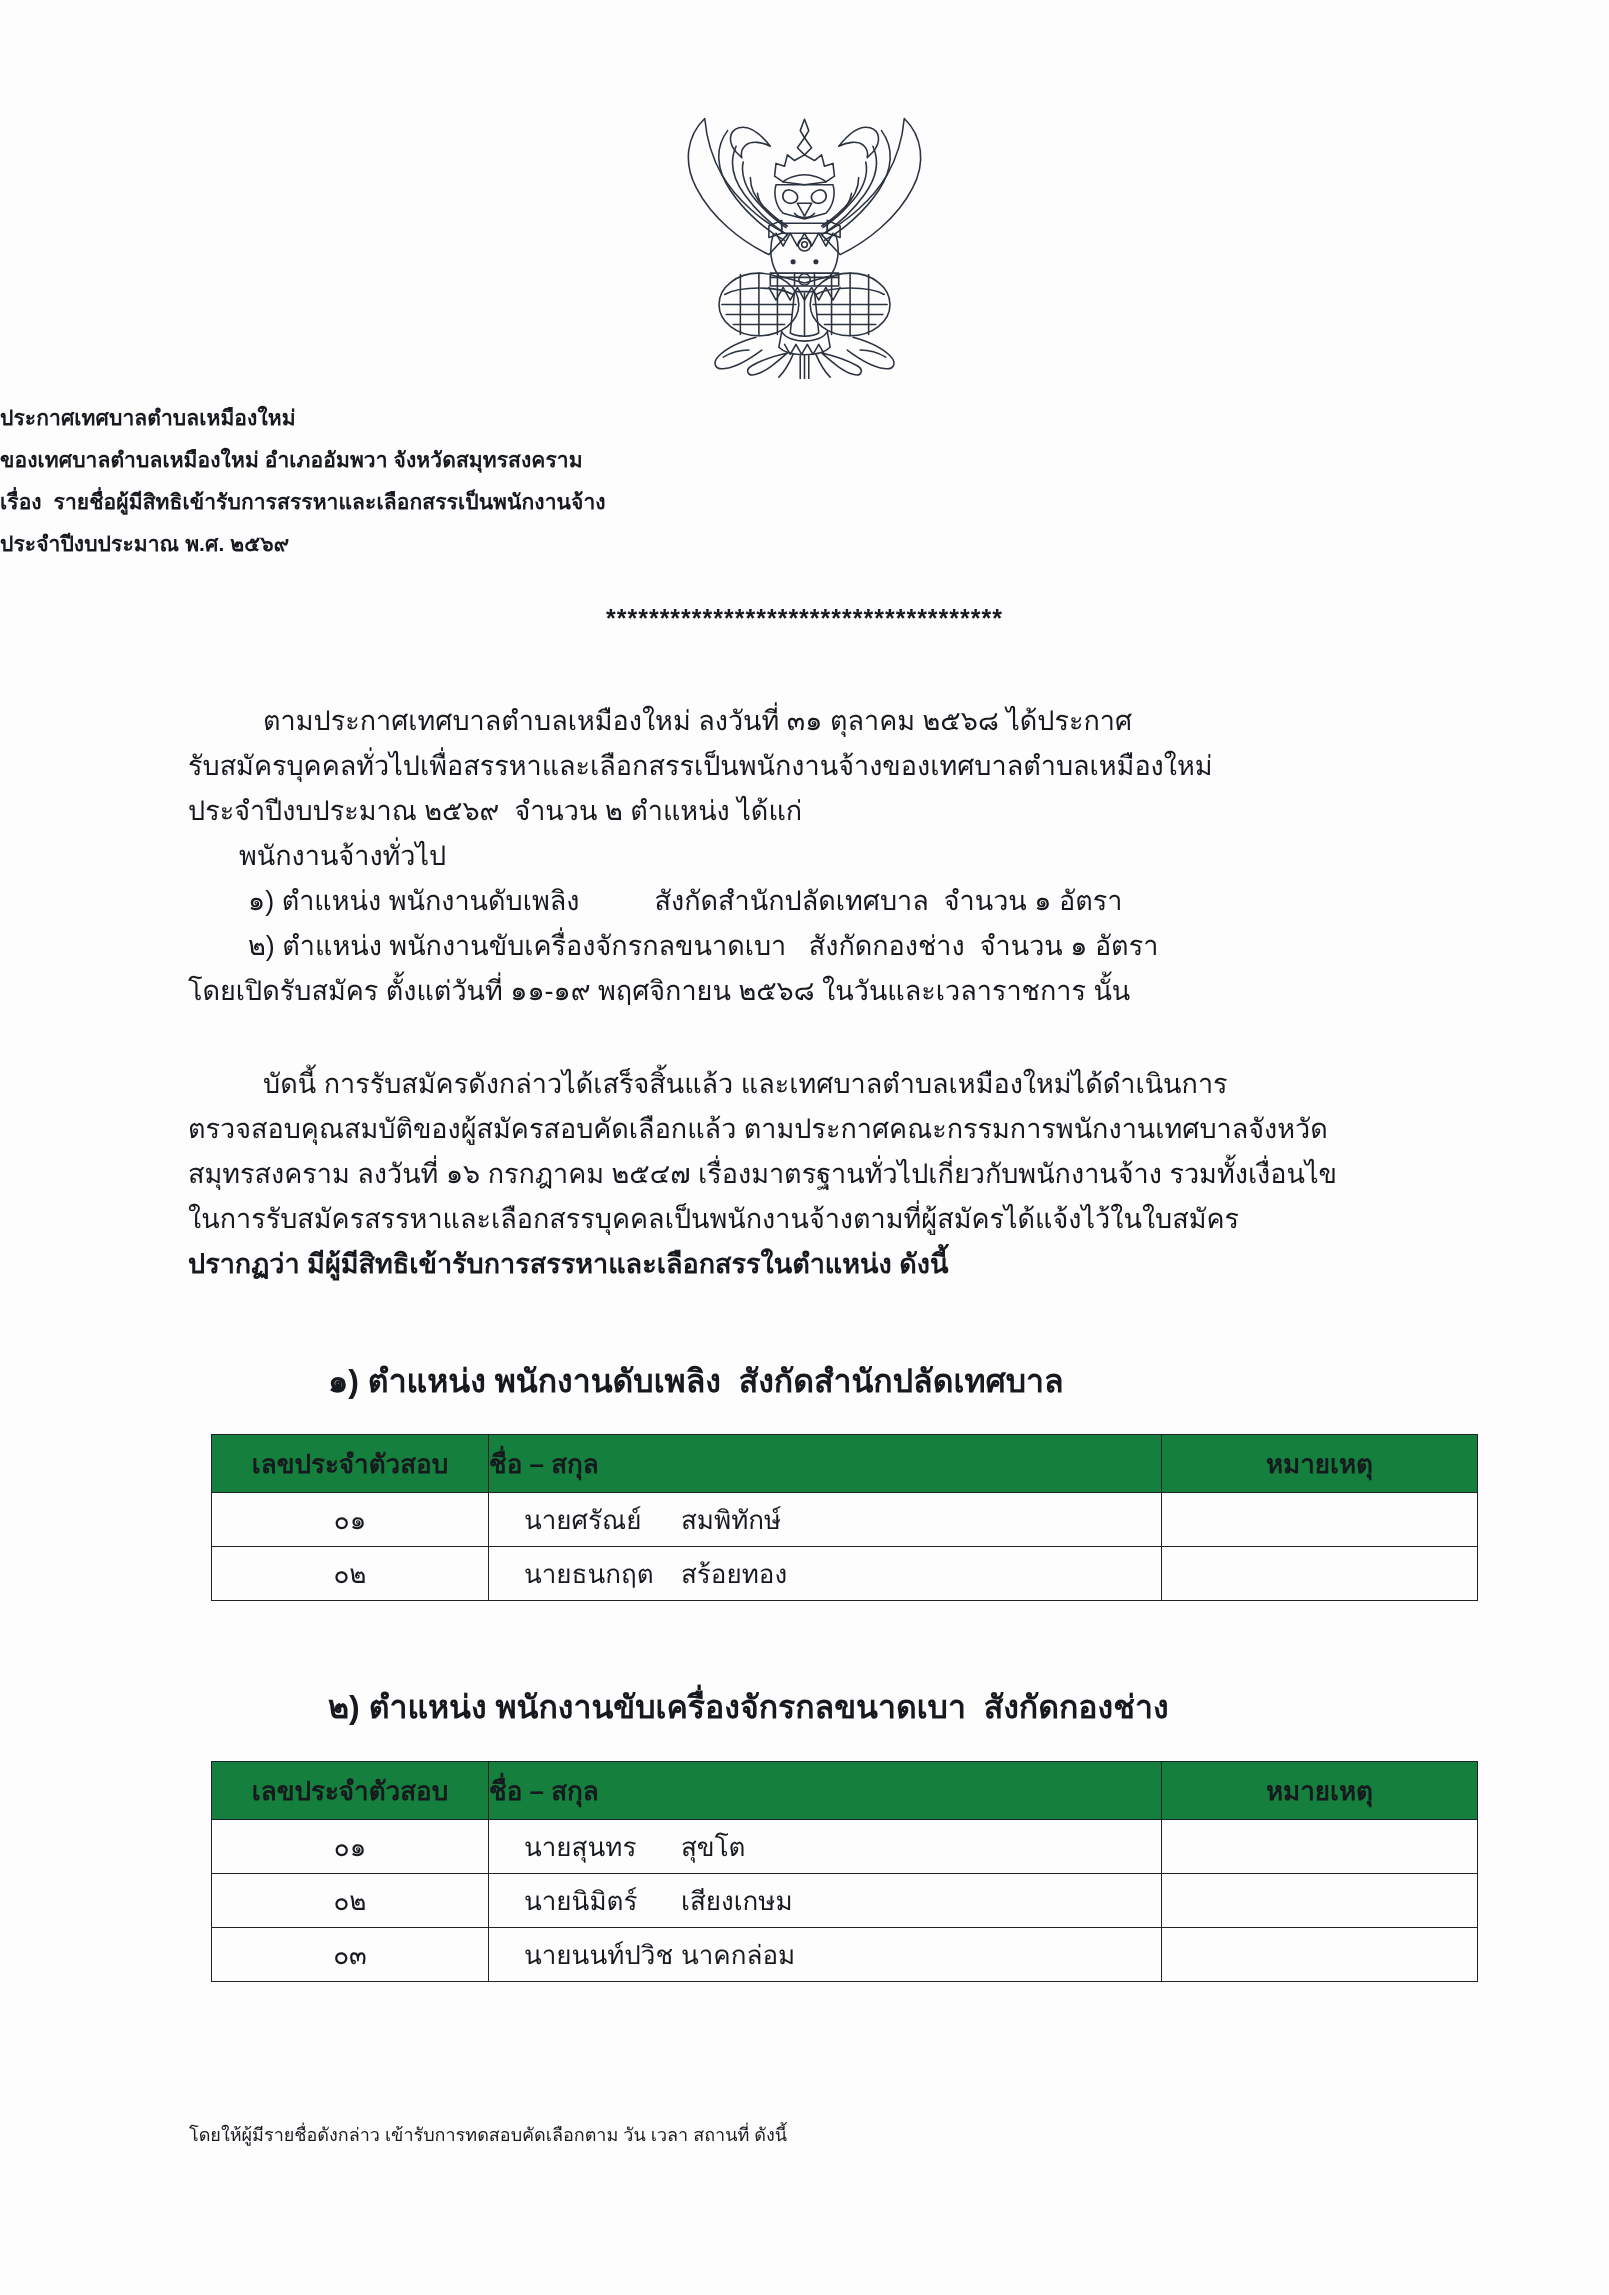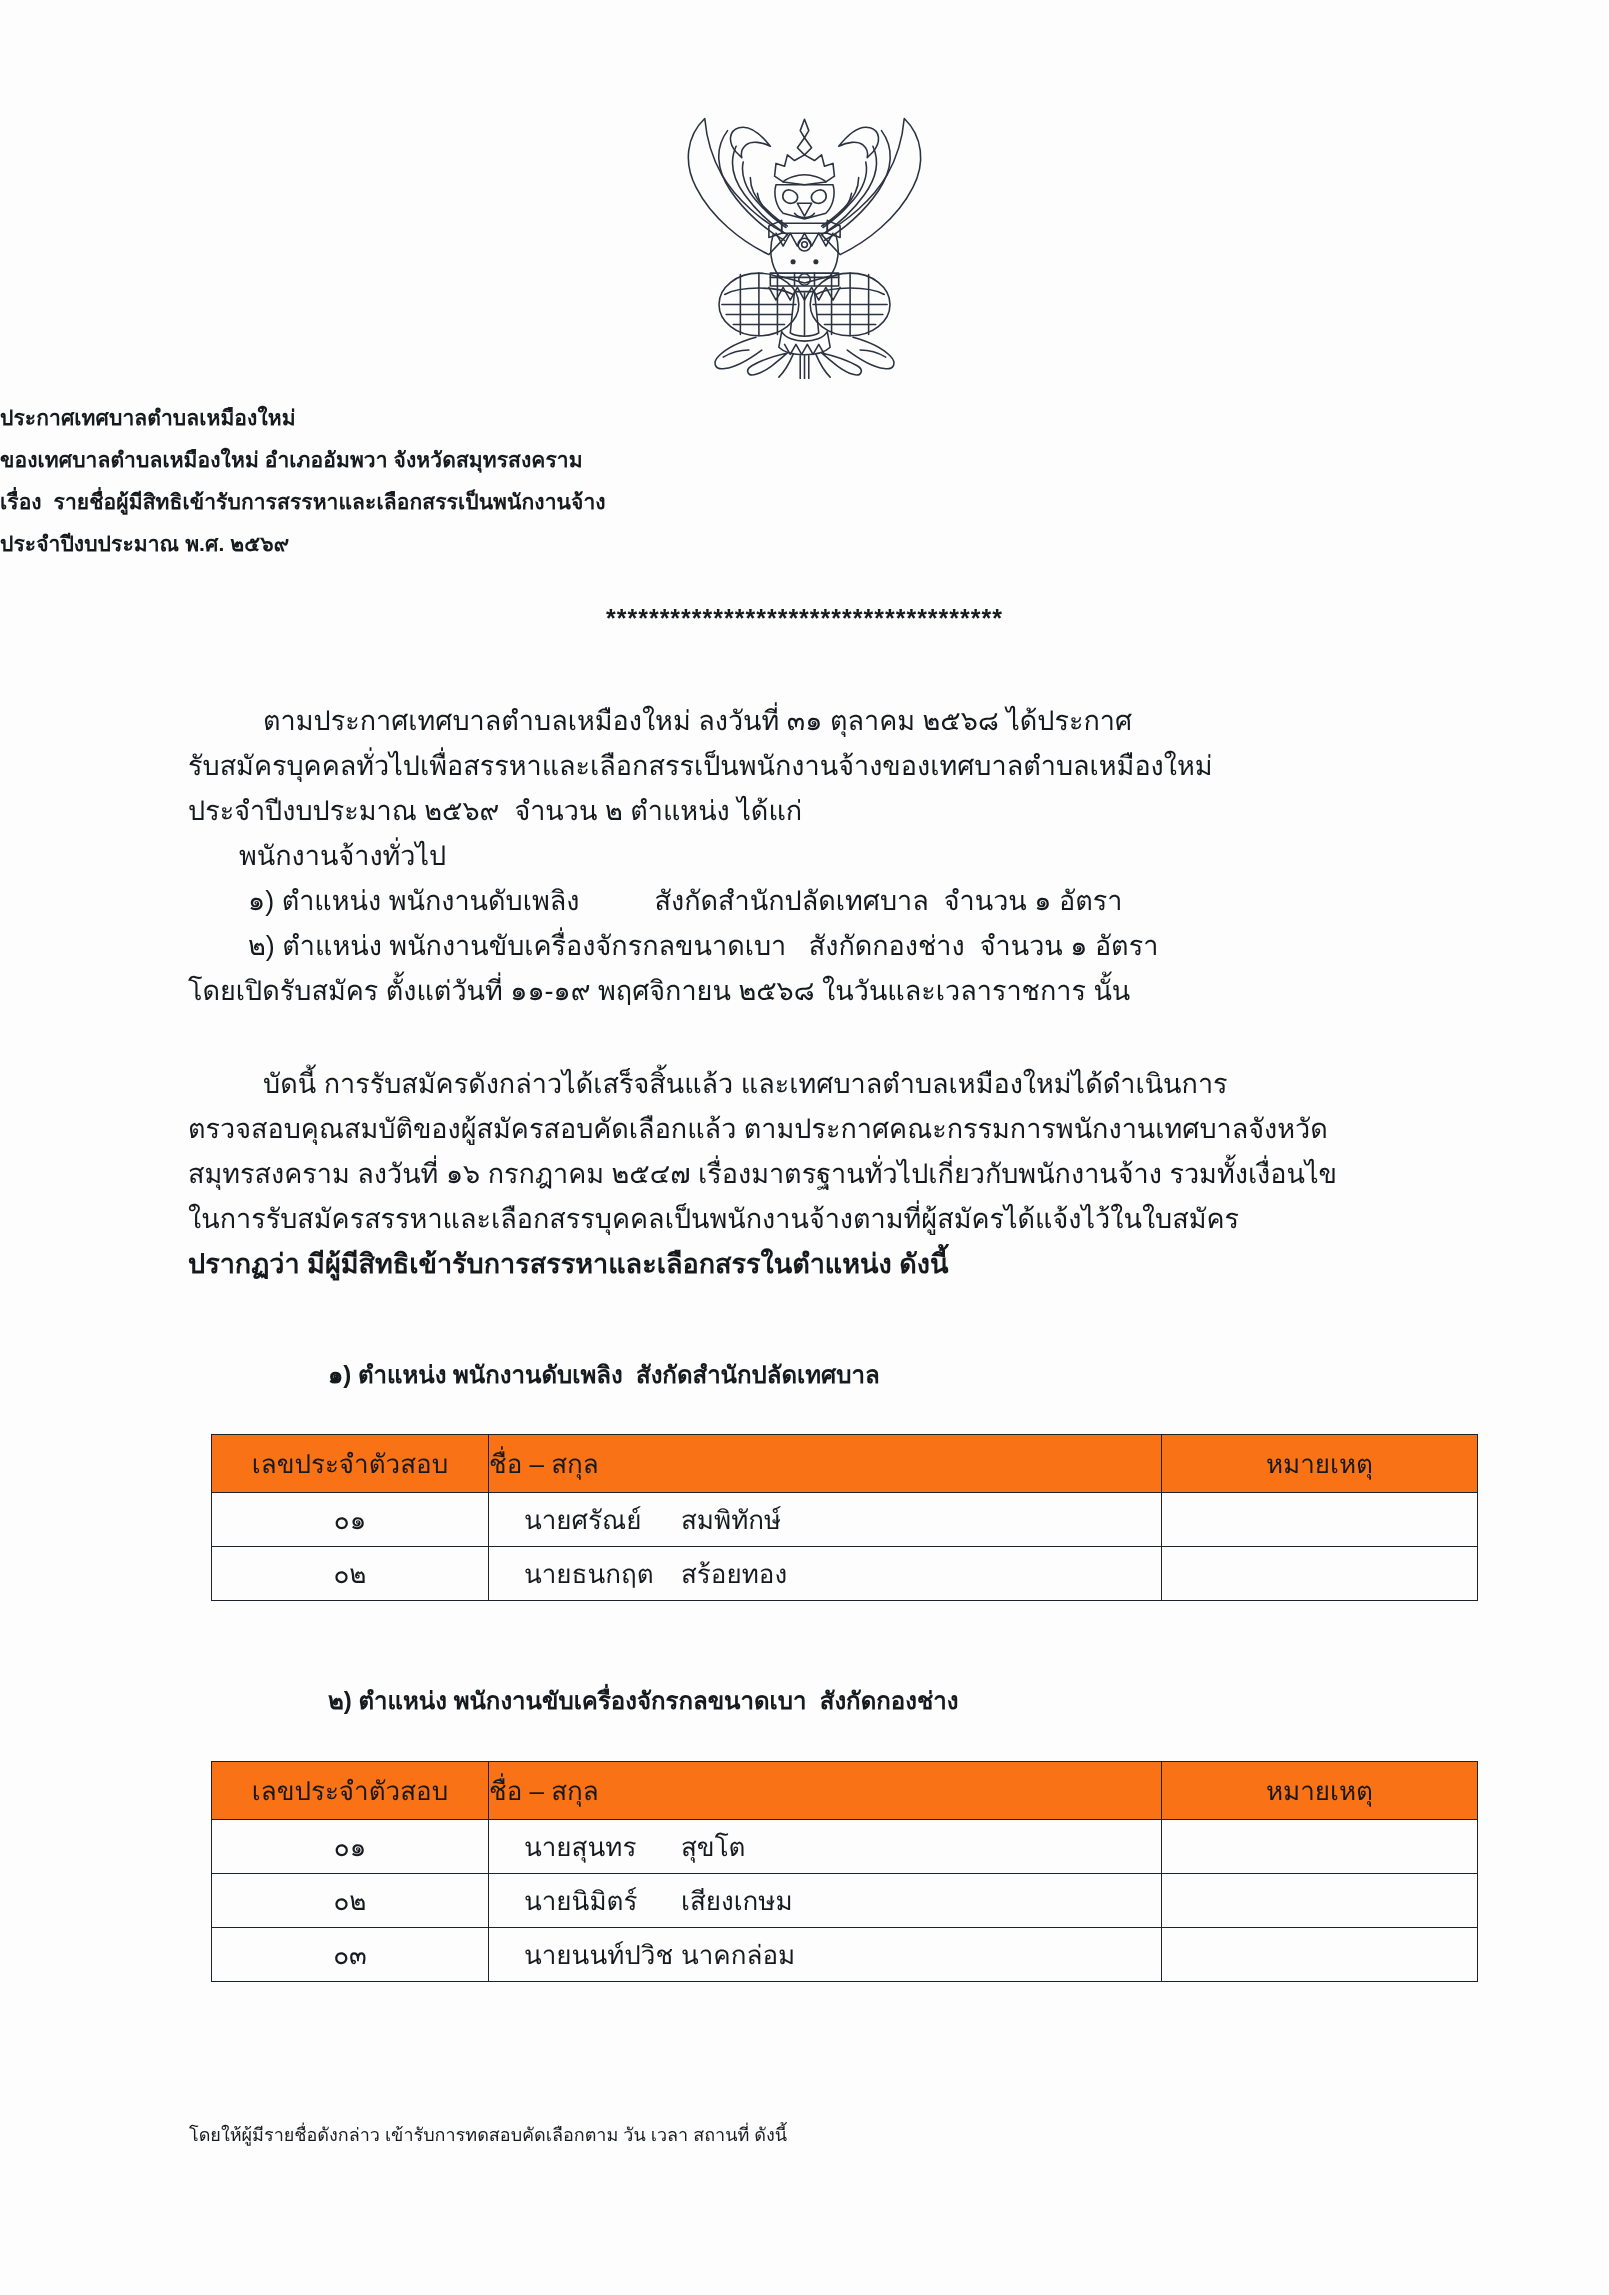--- a/index.html
+++ b/index.html
@@ -74,21 +74,21 @@
   .line { white-space: pre; }
   .bold { font-weight: 700; }
   .indent1 { padding-left: 51px; white-space: pre; }
   .indent2 { padding-left: 60px; white-space: pre; }
 
   
   .section-title {
     position: absolute;
     left: 189px;
     width: 1287px;
-    font-size: 24px;
+    font-size: 32px;
     font-weight: 700;
     padding-left: 139px;
     white-space: pre;
     box-sizing: border-box;
   }
   .st1 { top: 1355px; }
   .st2 { top: 1681px; }
 
   
   table.listing {
@@ -99,22 +99,22 @@
     width: 1263px;
     font-size: 26px;
   }
   table.listing td, table.listing th {
     border: 1.5px solid #1d2328;
     padding: 0;
     font-weight: 400;
     vertical-align: middle;
   }
   table.listing thead th {
-    background: #f97316;
-    font-weight: 400;
+    background: #15803d;
+    font-weight: 700;
     height: 57px;
     font-size: 26px;
   }
   table.listing tbody td {
     height: 53px;
   }
   .c-id   { width: 276px; text-align: center; }
   .c-name { width: 672px; text-align: left; }
   .c-note { width: 315px; text-align: center; }
   .cell-name {

